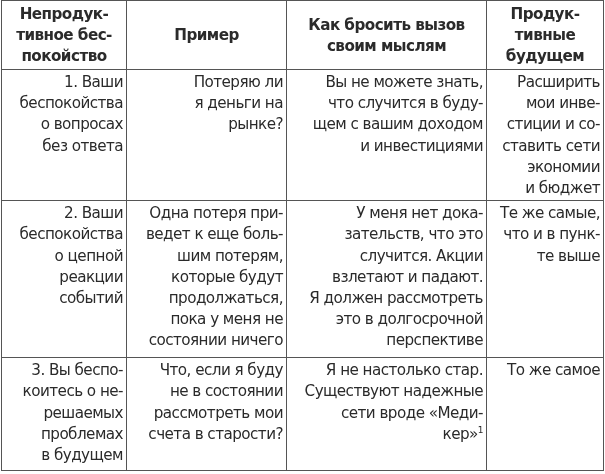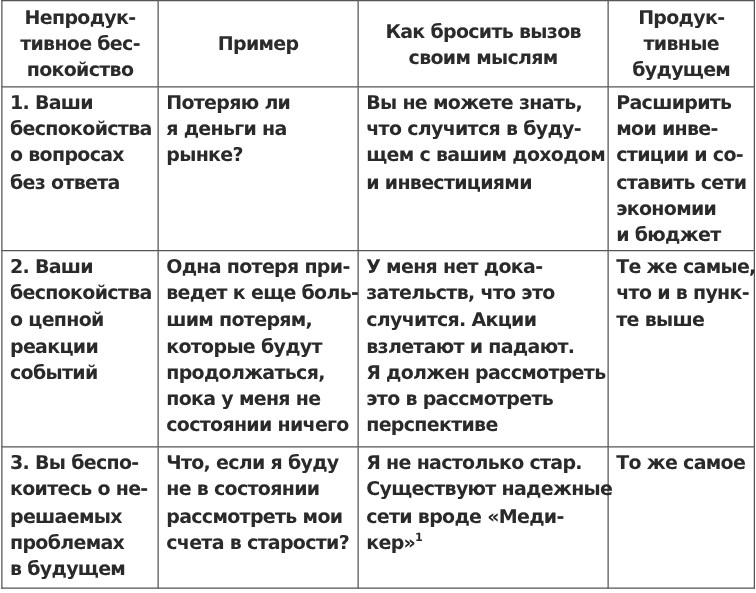--- a/index.html
+++ b/index.html
@@ -23,22 +23,22 @@
     font-family: "DejaVu Sans", sans-serif;
     font-size: 15.2px;
     line-height: 21.2px;
     color: #2a2a2a;
     letter-spacing: -0.55px;
   }
   table.worry-table td, table.worry-table th {
     border: 1.4px solid #555555;
     vertical-align: top;
     padding: 2px 3px 1px 6px;
-    text-align: left;
-    font-weight: bold;
+    text-align: right;
+    font-weight: normal;
     word-wrap: break-word;
   }
   table.worry-table th {
     font-weight: bold;
     text-align: center;
     vertical-align: middle;
     padding: 3px 3px 2px 3px;
     line-height: 21px;
     color: #2b2b2b;
   }
@@ -128,21 +128,21 @@
         <span class="line">продолжаться,</span>
         <span class="line">пока у меня не</span>
         <span class="line">состоянии ничего</span>
       </td>
       <td>
         <span class="line">У меня нет дока-</span>
         <span class="line">зательств, что это</span>
         <span class="line">случится. Акции</span>
         <span class="line">взлетают и падают.</span>
         <span class="line">Я должен рассмотреть</span>
-        <span class="line">это в рассмотреть</span>
+        <span class="line">это в долгосрочной</span>
         <span class="line">перспективе</span>
       </td>
       <td>
         <span class="line">Те же самые,</span>
         <span class="line">что и в пунк-</span>
         <span class="line">те выше</span>
       </td>
     </tr>
     <tr class="r3">
       <td>

